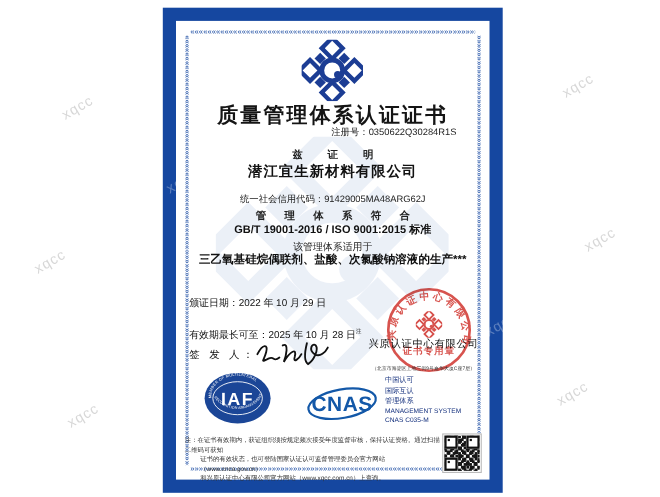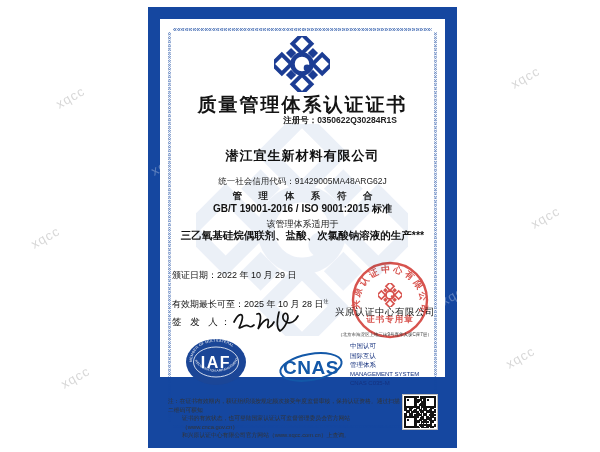--- a/index.html
+++ b/index.html
@@ -4,40 +4,40 @@
 <style>
   html,body{margin:0;padding:0;background:#fff;}
   .stage{position:relative;width:600px;height:452px;background:#fff;overflow:hidden;
          font-family:"Liberation Sans",sans-serif;}
   
   .wm{position:absolute;font-size:13px;color:rgba(150,150,150,.38);transform:rotate(-30deg);
       letter-spacing:1px;pointer-events:none;}
   .wm.on-blue{color:rgba(255,255,255,.30);}
   
   .cert{position:absolute;left:148px;top:7px;width:309px;height:441px;background:#1547a0;}
-  .page{position:absolute;left:12px;top:12px;width:285px;height:358px;background:#fff;}
+  .page{position:absolute;left:12px;top:12px;width:285px;height:417px;background:#fff;}
   
   .chev{position:absolute;color:#1547a0;font-size:7px;line-height:7px;overflow:hidden;
         display:flex;white-space:nowrap;}
   .chev span{display:block;width:50%;overflow:hidden;}
   .chev span.r{text-align:right;}
   .chev-h{left:13px;width:259px;height:7px;}
   .chev-top{top:7px;} .chev-bot{top:404px;}
   .chev-v{top:13px;width:7px;height:391px;flex-direction:column;}
   .chev-v span{width:7px;height:50%;writing-mode:vertical-rl;text-orientation:mixed;overflow:hidden;}
   .chev-left{left:6px;} .chev-right{left:272px;}
   
   .wm-emblem{position:absolute;left:36px;top:105px;width:212px;height:212px;color:#2a5ab0;
              opacity:.085;pointer-events:none;}
   
   .abs{position:absolute;}
   .ctr{left:0;width:285px;text-align:center;}
   .logo-main{left:114px;top:17px;width:56px;height:56px;color:#1c3d94;}
   .title{top:73px;font-size:19px;font-weight:bold;color:#141414;letter-spacing:2px;}
-  .regno{top:96px;right:48px;font-size:8.5px;font-weight:bold;color:#222;}
+  .regno{top:96px;right:30px;font-size:8.5px;font-weight:normal;color:#222;}
   .certify{top:116px;font-size:9.5px;font-weight:bold;letter-spacing:10px;color:#222;text-indent:10px;}
   .company{top:128px;font-size:13px;font-weight:bold;color:#111;letter-spacing:1px;}
   .addr{top:145px;font-size:8.5px;color:#222;}
   .uscc{top:157px;font-size:8.5px;color:#222;}
   .mgmt{top:171px;font-size:9.5px;font-weight:bold;letter-spacing:7px;color:#222;text-indent:7px;}
   .std{top:183px;font-size:10px;font-weight:bold;color:#111;}
   .scope-intro{top:199px;font-size:9px;color:#222;}
   .scope{top:210px;font-size:10.5px;font-weight:bold;color:#111;}
   .scope-addr{top:224px;font-size:7.5px;font-weight:bold;color:#222;}
   .issue{left:12px;top:250px;font-size:9px;color:#111;}
@@ -127,20 +127,21 @@
         </svg>
 
       <svg class="abs logo-main">
           <use href="#emb"></use>
         </svg>
 
       <div class="abs ctr title">质量管理体系认证证书</div>
       <div class="abs regno">
         <span>注册号：</span><span>0350622Q30284R1S</span>
       </div>
+      <div class="abs ctr certify">兹 证 明</div>
       <div class="abs ctr company">潜江宜生新材料有限公司</div>
       <div class="abs ctr uscc">统一社会信用代码：91429005MA48ARG62J</div>
       <div class="abs ctr mgmt">管 理 体 系 符 合</div>
       <div class="abs ctr std">GB/T 19001-2016 / ISO 9001:2015 标准</div>
       <div class="abs ctr scope-intro">该管理体系适用于</div>
       <div class="abs ctr scope">三乙氧基硅烷偶联剂、盐酸、次氯酸钠溶液的生产***</div>
 
       <div class="abs issue">颁证日期：2022 年 10 月 29 日</div>
       <div class="abs valid">
         <span>有效期最长可至：2025 年 10 月 28 日</span><sup>注</sup>

